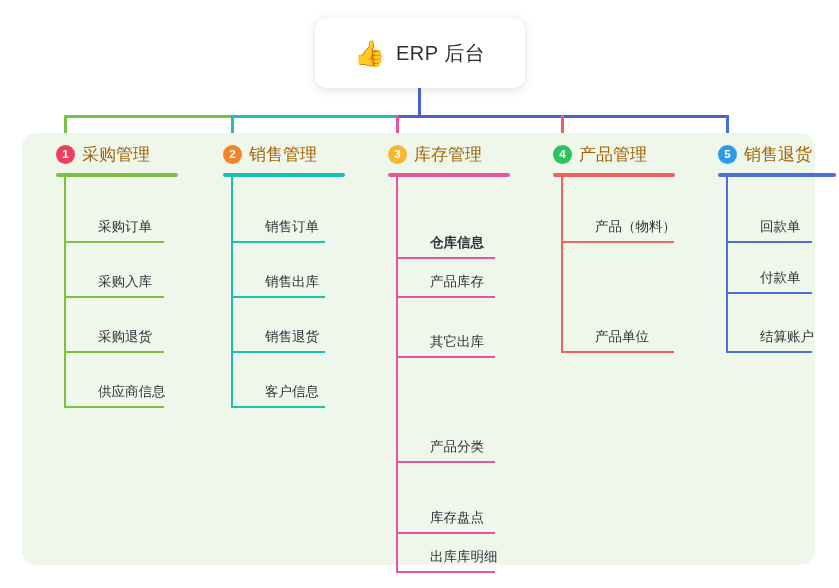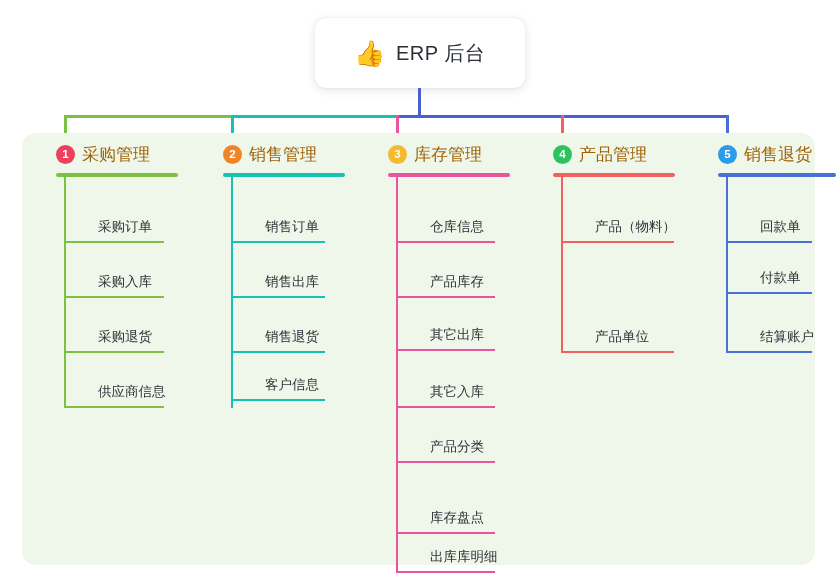--- a/index.html
+++ b/index.html
@@ -116,46 +116,42 @@
             <div class="leaf-rule" style="width: 94px; background: rgb(24, 194, 176);"></div>
           </div>
           <div class="leaf" style="top: 111px; width: 94px; height: 54px;">
             <span class="leaf-label">销售出库</span>
             <div class="leaf-rule" style="width: 94px; background: rgb(24, 194, 176);"></div>
           </div>
           <div class="leaf" style="top: 166px; width: 94px; height: 54px;">
             <span class="leaf-label">销售退货</span>
             <div class="leaf-rule" style="width: 94px; background: rgb(24, 194, 176);"></div>
           </div>
-          <div class="leaf" style="top: 214px; width: 94px; height: 54px;">
+          <div class="leaf" style="top: 221px; width: 94px; height: 54px;">
             <span class="leaf-label">客户信息</span>
             <div class="leaf-rule" style="width: 94px; background: rgb(24, 194, 176);"></div>
           </div>
         </div>
         <div class="col" style="left: 366px; width: 162px; height: 441px;">
           <div class="col-head">
             <span class="badge" style="background: rgb(245, 184, 46);">3</span>
             <span class="col-title">库存管理</span>
           </div>
           <div class="head-rule" style="width: 122px; background: rgb(232, 85, 156);"></div>
           <div class="spine" style="background: rgb(232, 85, 156); height: 397px;"></div>
-          <div class="leaf" style="top: 56px; width: 99px; height: 54px;">
+          <div class="leaf" style="top: 72px; width: 99px; height: 54px; font-weight: bold;">
             <span class="leaf-label">仓库信息</span>
             <div class="leaf-rule" style="width: 99px; background: rgb(232, 85, 156);"></div>
           </div>
           <div class="leaf" style="top: 111px; width: 99px; height: 54px;">
             <span class="leaf-label">产品库存</span>
             <div class="leaf-rule" style="width: 99px; background: rgb(232, 85, 156);"></div>
           </div>
-          <div class="leaf" style="top: 166px; width: 99px; height: 52px;">
+          <div class="leaf" style="top: 166px; width: 99px; height: 59px;">
             <span class="leaf-label">其它出库</span>
-            <div class="leaf-rule" style="width: 99px; background: rgb(232, 85, 156);"></div>
-          </div>
-          <div class="leaf" style="top: 221px; width: 99px; height: 54px;">
-            <span class="leaf-label">其它入库</span>
             <div class="leaf-rule" style="width: 99px; background: rgb(232, 85, 156);"></div>
           </div>
           <div class="leaf" style="top: 276px; width: 99px; height: 54px;">
             <span class="leaf-label">产品分类</span>
             <div class="leaf-rule" style="width: 99px; background: rgb(232, 85, 156);"></div>
           </div>
           <div class="leaf" style="top: 348px; width: 99px; height: 53px;">
             <span class="leaf-label">库存盘点</span>
             <div class="leaf-rule" style="width: 99px; background: rgb(232, 85, 156);"></div>
           </div>

